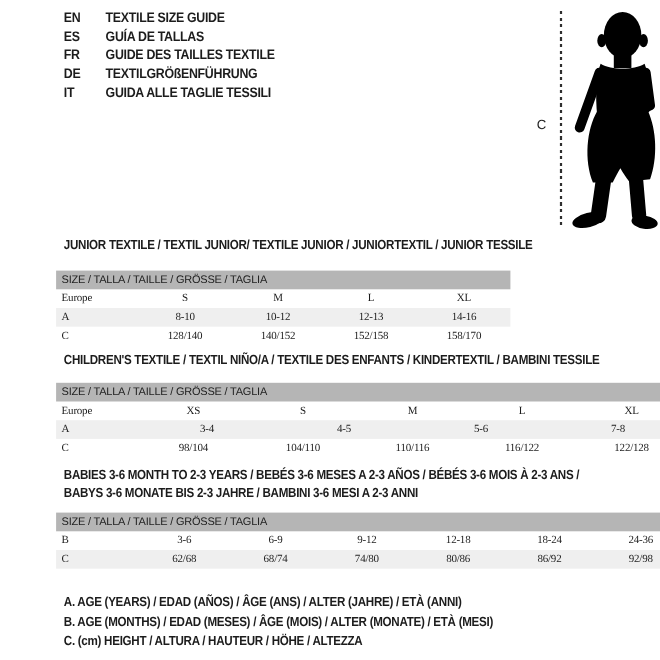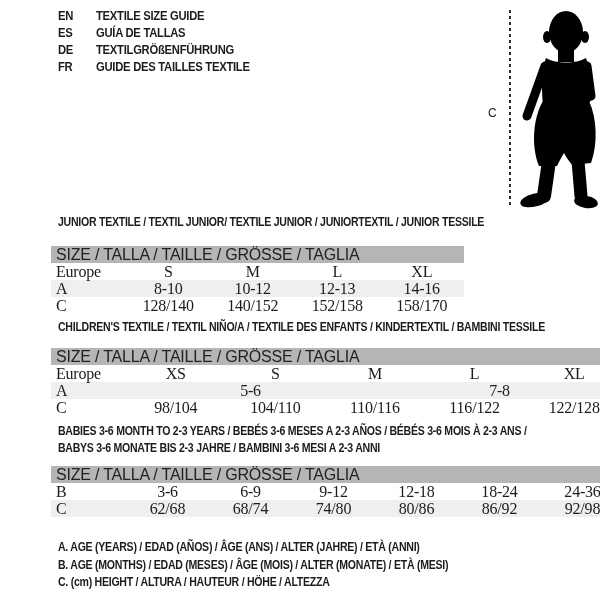--- a/index.html
+++ b/index.html
@@ -25,21 +25,21 @@
     position:absolute; left:452px; top:106px; font-size:12px; letter-spacing:-0.3px;
   }
   .silhouette { position:absolute; left:480px; top:6px; }
   
   .section-title {
     position:absolute; left:22px; font-weight:bold; font-size:12px;
     letter-spacing:-0.3px; white-space:nowrap;
     transform:scaleX(0.88); transform-origin:0 0;
   }
   
-  .size-table { position:absolute; left:15px; font-size:16px; letter-spacing:-0.2px; }
+  .size-table { position:absolute; left:15px; font-size:10px; letter-spacing:-0.2px; }
   .st-header {
     background:#b5b5b5; height:17px; line-height:17px; padding-left:5px;
     color:#222; white-space:nowrap;
   }
   .st-row { display:flex; height:17px; line-height:17px;font-family:Liberation Serif, serif; }
   .st-row.alt { background:#efefef; }
   .st-label { flex:0 0 75px; padding-left:5px; text-align:left; }
   .st-cell { flex:1; text-align:center; }
   .w-t1 { width:413px; }
   .w-full { width:573px; }
@@ -59,26 +59,30 @@
   <div class="lang-block">
     <div class="lang-row">
       <span class="lang-code">EN</span>
       <span class="lang-label">TEXTILE SIZE GUIDE</span>
     </div>
     <div class="lang-row">
       <span class="lang-code">ES</span>
       <span class="lang-label">GUÍA DE TALLAS</span>
     </div>
     <div class="lang-row">
+      <span class="lang-code">FR</span>
+      <span class="lang-label">GUIDE DES TAILLES TEXTILE</span>
+    </div>
+    <div class="lang-row">
       <span class="lang-code">DE</span>
       <span class="lang-label">TEXTILGRÖßENFÜHRUNG</span>
     </div>
     <div class="lang-row">
-      <span class="lang-code">FR</span>
-      <span class="lang-label">GUIDE DES TAILLES TEXTILE</span>
+      <span class="lang-code">IT</span>
+      <span class="lang-label">GUIDA ALLE TAGLIE TESSILI</span>
     </div>
   </div>
 
   <div class="measure-line"></div>
   <div class="measure-label">C</div>
   <svg class="silhouette" width="100" height="204" viewBox="0 0 100 204" xmlns="http://www.w3.org/2000/svg">
     <g fill="#000000" stroke="none">
       <ellipse cx="50" cy="26" rx="17" ry="21"></ellipse>
       <ellipse cx="31" cy="31" rx="4" ry="6"></ellipse>
       <ellipse cx="69" cy="31" rx="4" ry="6"></ellipse>
@@ -127,20 +131,22 @@
     <div class="st-row">
       <div class="st-label">Europe</div>
       <div class="st-cell">XS</div>
       <div class="st-cell">S</div>
       <div class="st-cell">M</div>
       <div class="st-cell">L</div>
       <div class="st-cell">XL</div>
     </div>
     <div class="st-row alt">
       <div class="st-label">A</div>
+      <div class="st-cell">3-4</div>
+      <div class="st-cell">4-5</div>
       <div class="st-cell">5-6</div>
       <div class="st-cell">7-8</div>
     </div>
     <div class="st-row">
       <div class="st-label">C</div>
       <div class="st-cell">98/104</div>
       <div class="st-cell">104/110</div>
       <div class="st-cell">110/116</div>
       <div class="st-cell">116/122</div>
       <div class="st-cell">122/128</div>

